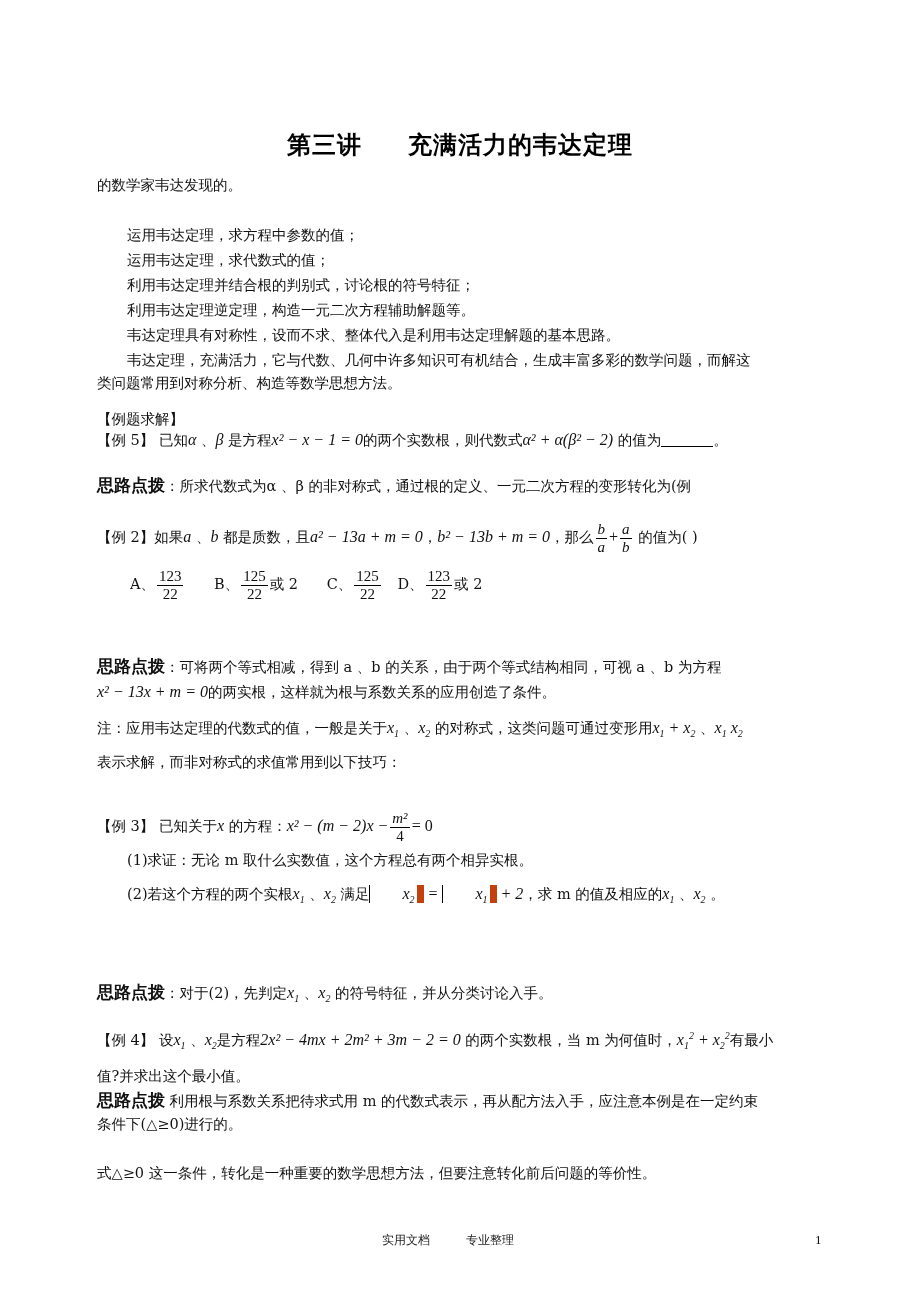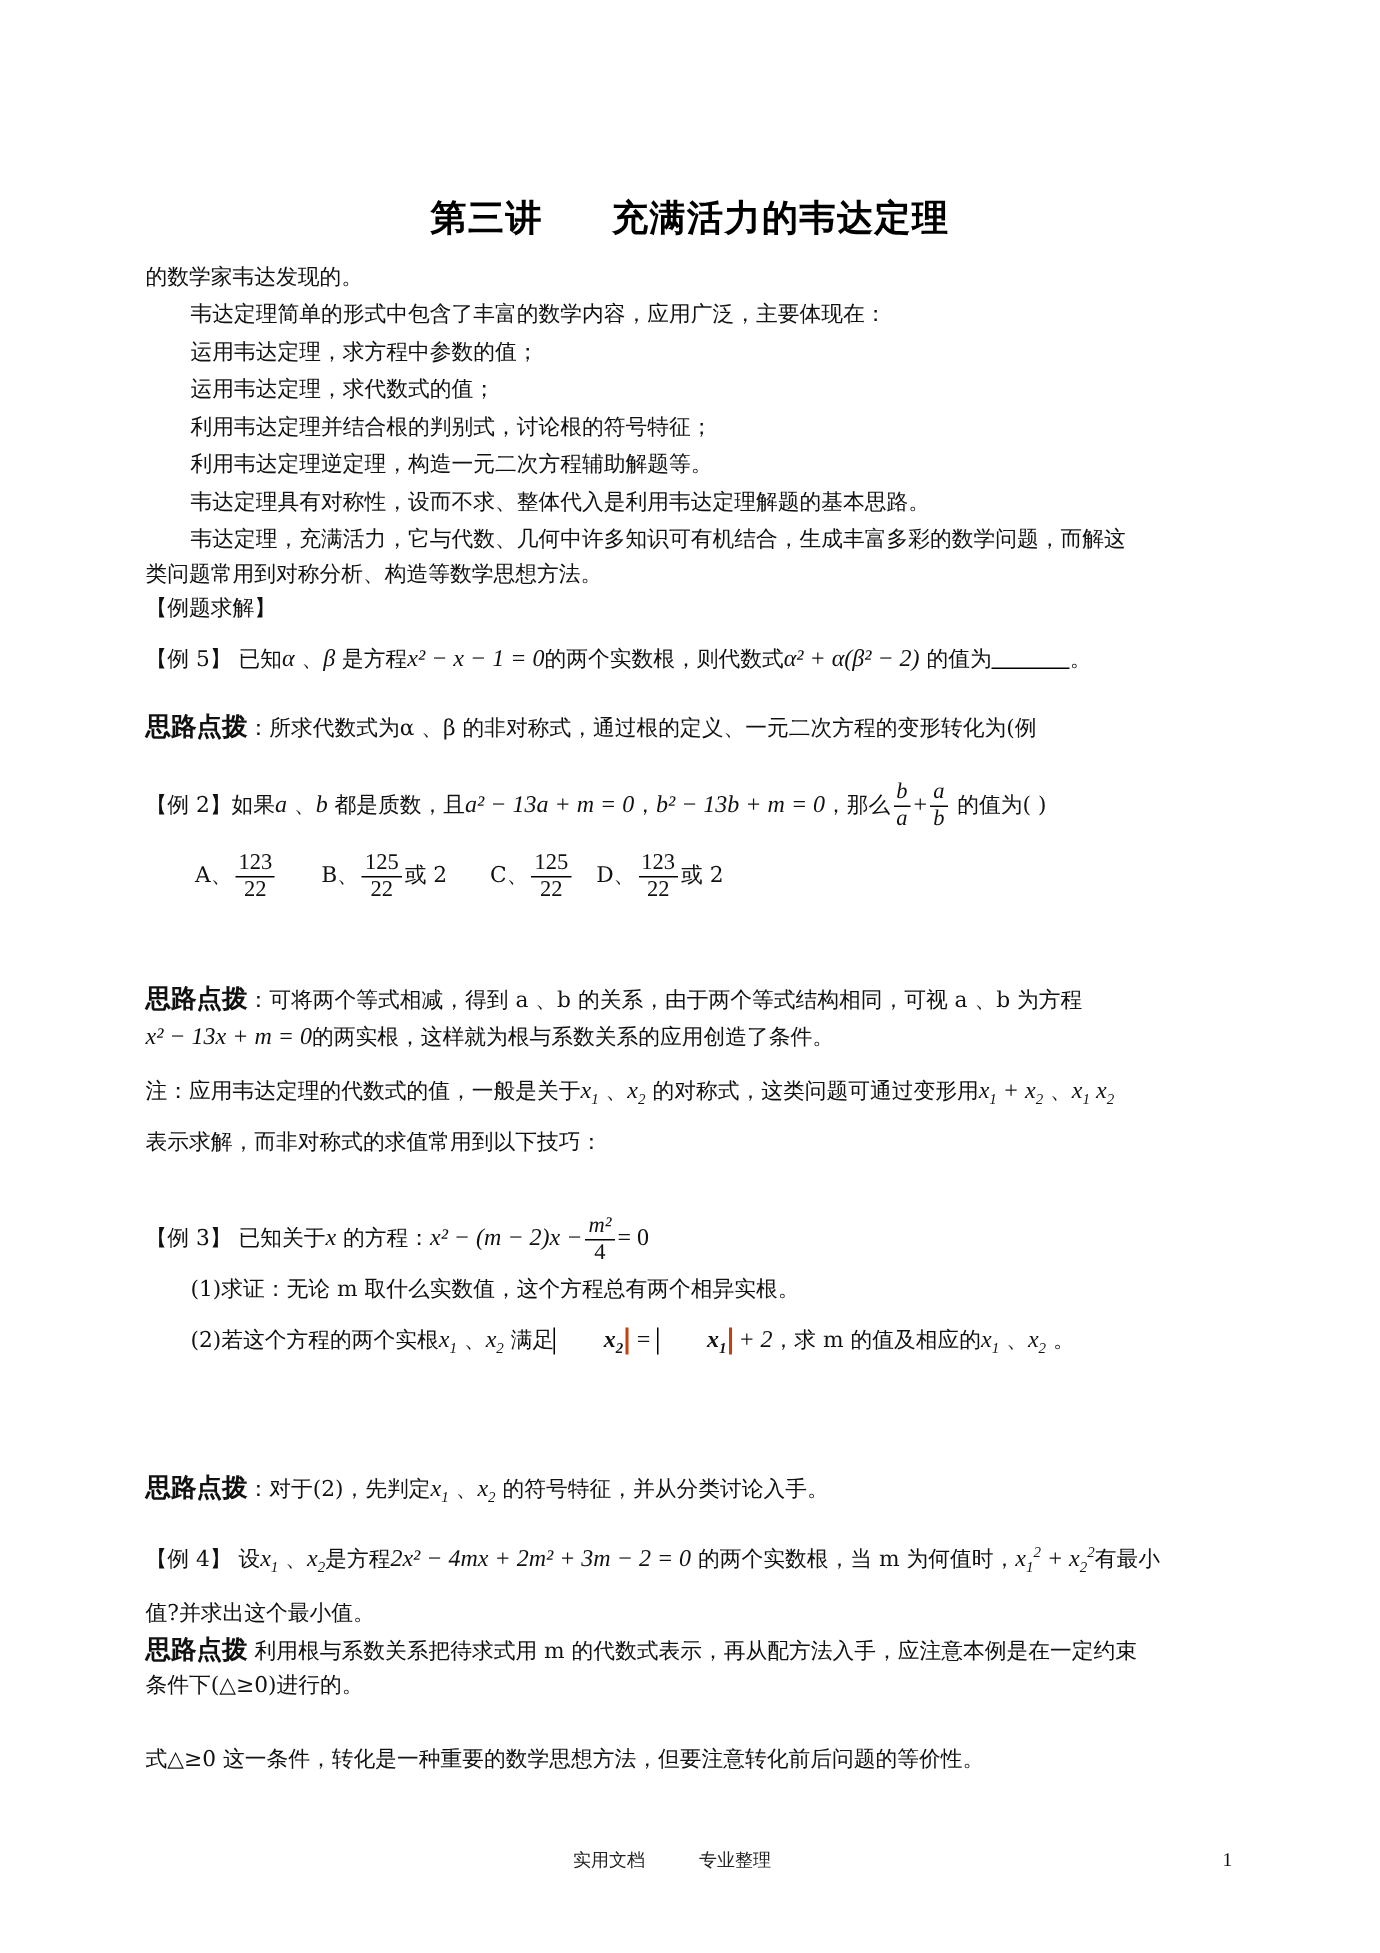--- a/index.html
+++ b/index.html
@@ -28,46 +28,45 @@
     .blank { display: inline-block; width: 52px; border-bottom: 1px solid #000; height: 14px; vertical-align: -2px; }
     .frac {
       display: inline-block; vertical-align: middle; text-align: center;
       font-family: "Liberation Serif", "DejaVu Serif", serif; font-size: 15px; line-height: 17px;
       margin: 0 2px;
     }
     .frac .num { display: block; border-bottom: 1px solid #000; padding: 0 2px; }
     .frac .den { display: block; padding: 0 2px; }
     .frac.it .num, .frac.it .den { font-style: italic; }
     .opt { display: inline-block; margin-right: 24px; }
-    .abs { display: inline-block; border-left: 1px solid #000; border-right: 2px solid #c2410c; padding: 0 2px; line-height: 18px; font-weight: bold; }
+    .abs { display: inline-block; border-left: 1px solid #000; border-right: 7px solid #c2410c; padding: 0 2px; line-height: 18px; }
     .footer {
       position: absolute; top: 1232px; left: 382px; font-size: 12px; color: #222;
     }
     .footer .gap { display: inline-block; width: 36px; }
     .pagenum { position: absolute; top: 1232px; left: 815px; font-size: 13px; font-family: "Liberation Serif", serif; }
   </style>
 </head>
 <body>
 
 <div class="page">
 
   <div class="title">
     <span>第三讲</span><span class="gap"></span><span>充满活力的韦达定理</span>
   </div>
 
   <div class="line" style="top:175px">的数学家韦达发现的。</div>
-  <div class="line indent" style="top:200px">韦达定理简单的形式中包含了丰富的数学内容，应用广泛，主要体现在：</div>
   <div class="line indent" style="top:225px">运用韦达定理，求方程中参数的值；</div>
   <div class="line indent" style="top:250px">运用韦达定理，求代数式的值；</div>
   <div class="line indent" style="top:275px">利用韦达定理并结合根的判别式，讨论根的符号特征；</div>
   <div class="line indent" style="top:300px">利用韦达定理逆定理，构造一元二次方程辅助解题等。</div>
   <div class="line indent" style="top:325px">韦达定理具有对称性，设而不求、整体代入是利用韦达定理解题的基本思路。</div>
   <div class="line indent" style="top:350px">韦达定理，充满活力，它与代数、几何中许多知识可有机结合，生成丰富多彩的数学问题，而解这</div>
   <div class="line" style="top:373px">类问题常用到对称分析、构造等数学思想方法。</div>
-  <div class="line" style="top:396px">【例题求解】</div>
+  <div class="line" style="top:409px">【例题求解】</div>
 
   <div class="line" style="top:430px">
     <span>【例 5】</span><span> 已知</span><i class="m">α</i> <span>、</span><i class="m">β</i> <span>是方程</span><i class="m">x² − x − 1 = 0</i><span>的两个实数根，则代数式</span><i class="m">α² + α(β² − 2)</i> <span>的值为</span><span class="blank"></span><span>。</span>
   </div>
 
   <div class="line" style="top:475px">
     <span class="bold">思路点拨</span><span>：所求代数式为α 、β 的非对称式，通过根的定义、一元二次方程的变形转化为(例</span>
   </div>
 
   <div class="line" style="top:518px; line-height:38px">

